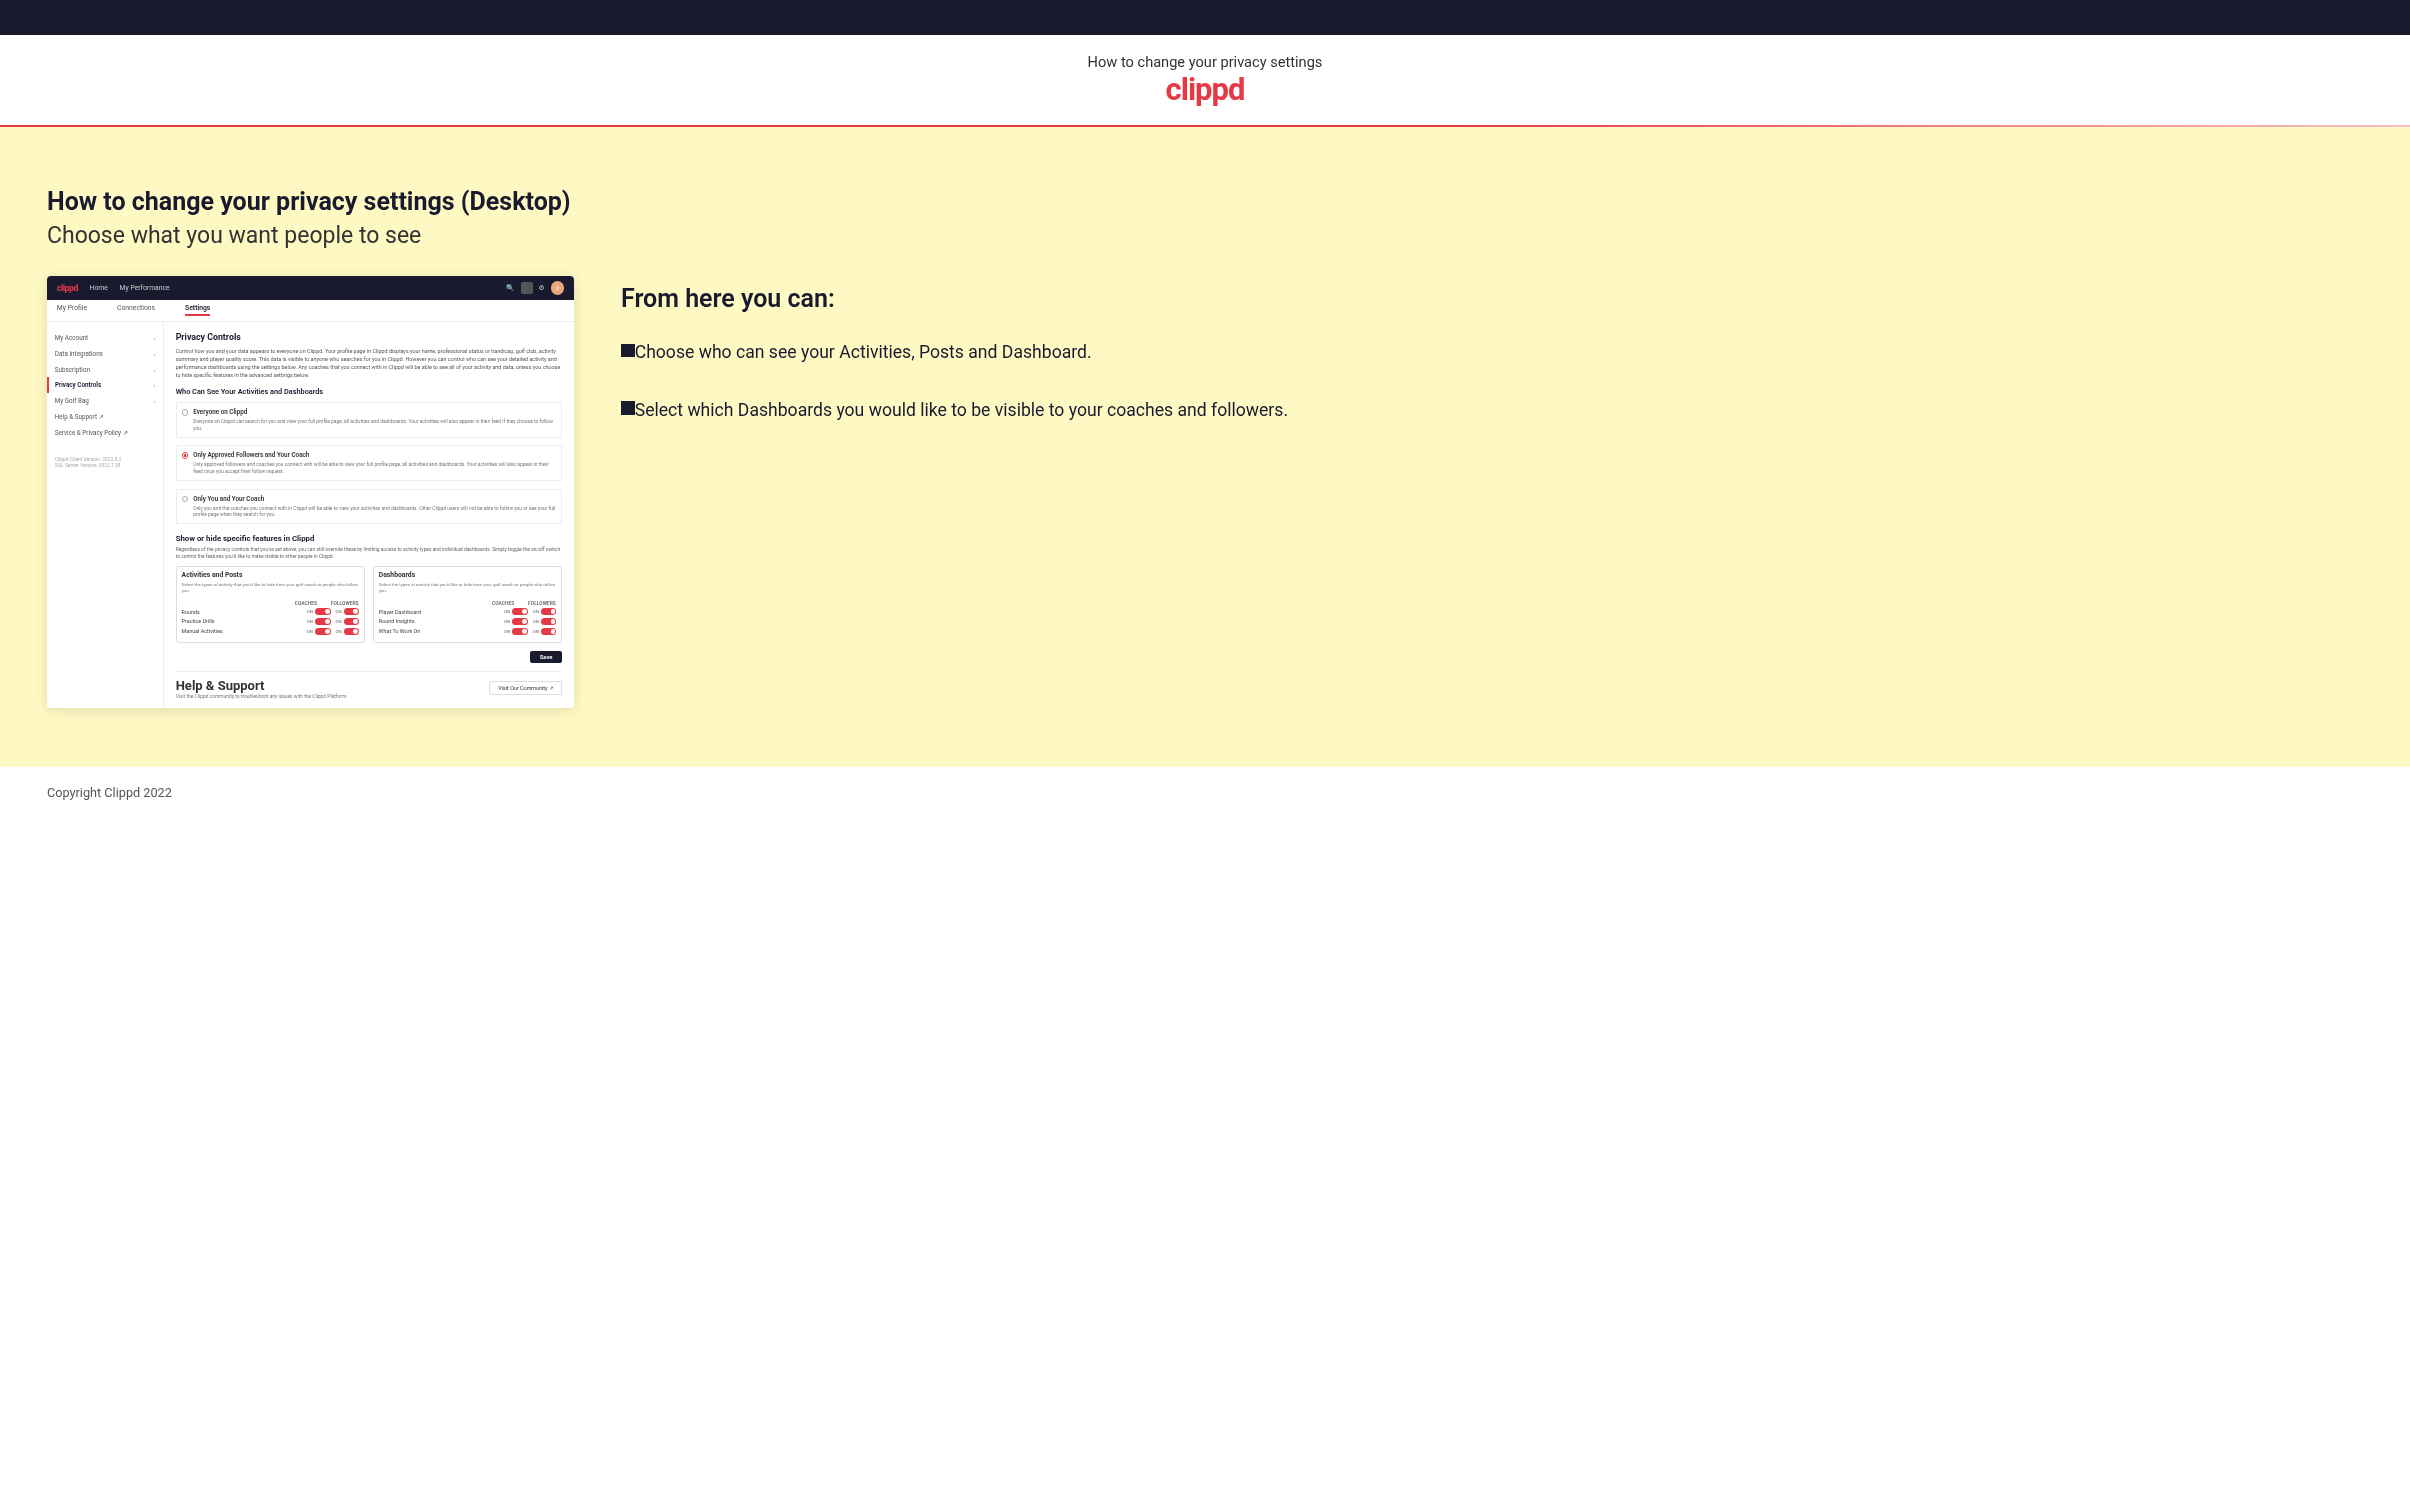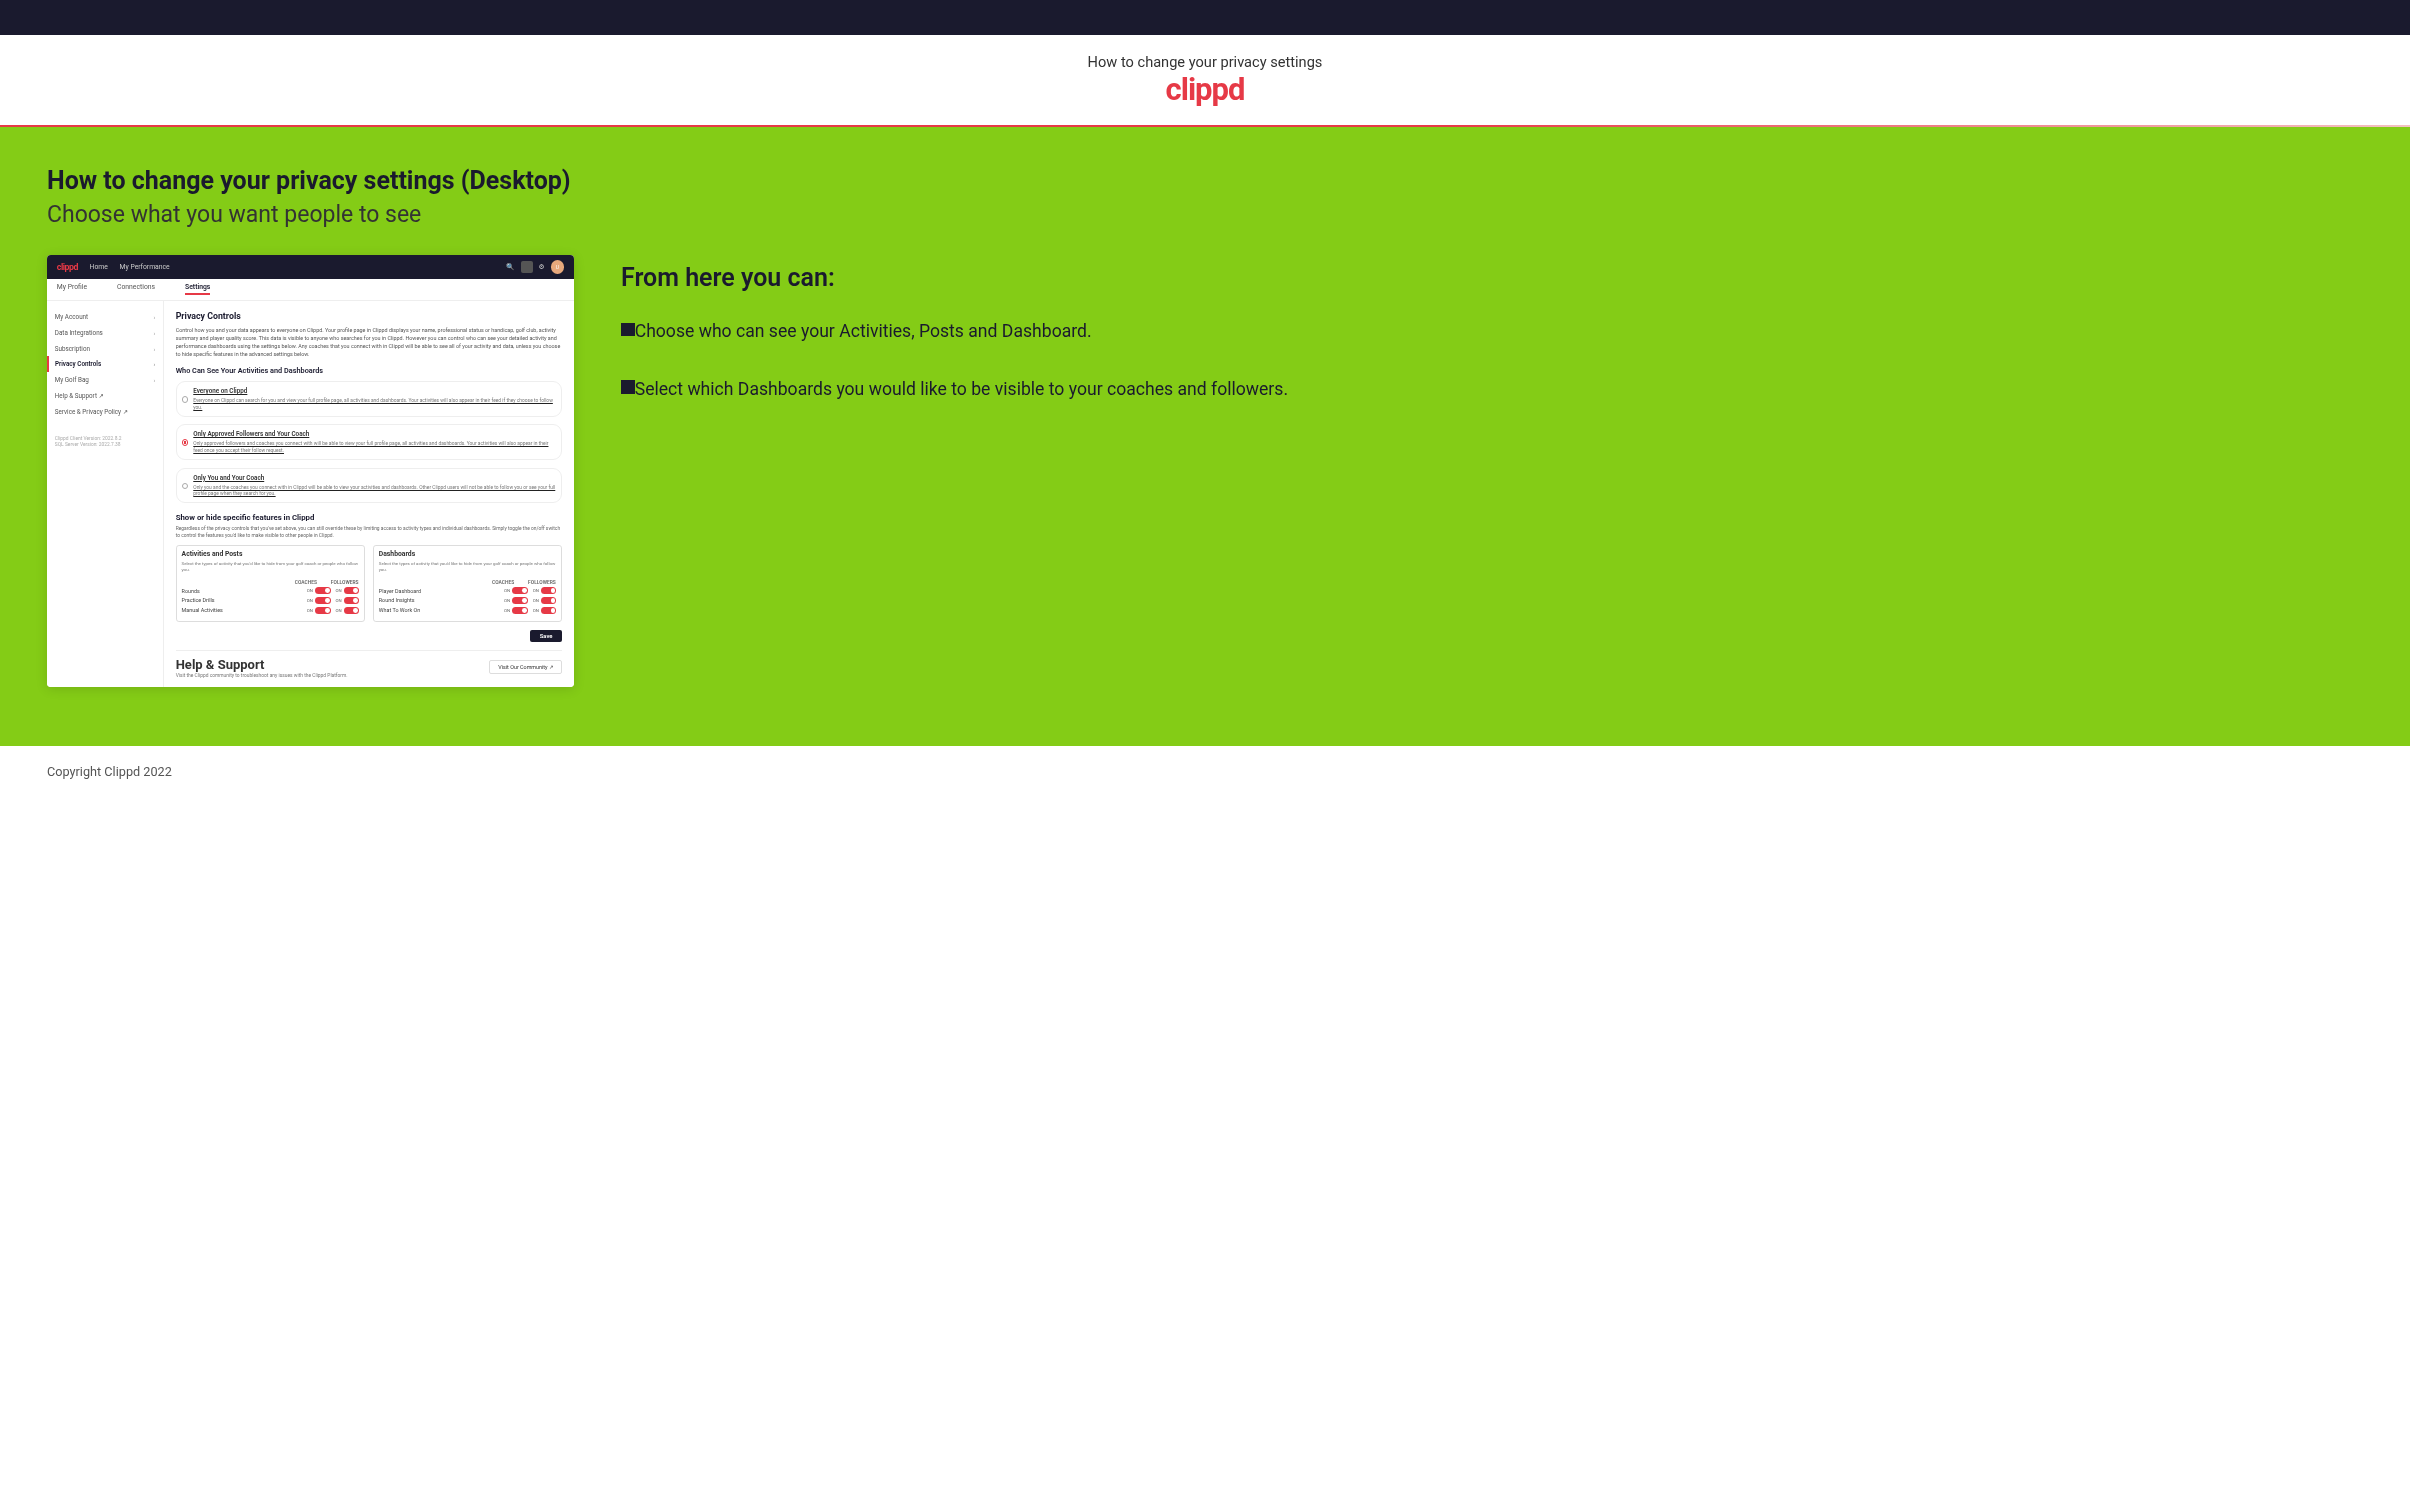--- a/index.html
+++ b/index.html
@@ -40,22 +40,22 @@
 
     
     .header-divider {
       height: 2px;
       background: linear-gradient(to right, #e63946 60%, #f4c2c2 100%);
       margin: 0 0 0 0;
     }
 
     
     .main-content {
-      background: #84cc16;
-      padding: 39px 47px 59px 47px;
+      background: #fef9c3;
+      padding: 60px 47px 59px 47px;
     }
 
     .page-heading {
       font-size: 25px;
       font-weight: 700;
       color: #1a1a2e;
       margin-bottom: 5.9px;
     }
     .page-subheading {
       font-size: 23px;
@@ -209,27 +209,26 @@
       color: #1a1a2e;
       margin-bottom: 5.9px;
     }
 
     
     .mock-radio-group {
       margin-bottom: 9.8px;
     }
     .mock-radio-item {
       display: flex;
-      align-items: center;
+      align-items: flex-start;
       gap: 4.9px;
       margin-bottom: 7.8px;
       padding: 4.9px;
       border: 1px solid #eee;
-      border-radius: 9px;
-      text-decoration: underline;
+      border-radius: 0;
     }
     .mock-radio-btn {
       width: 6.8px;
       height: 6.8px;
       border-radius: 50%;
       border: 1px solid #aaa;
       margin-top: 1px;
       flex-shrink: 0;
     }
     .mock-radio-btn.selected {

